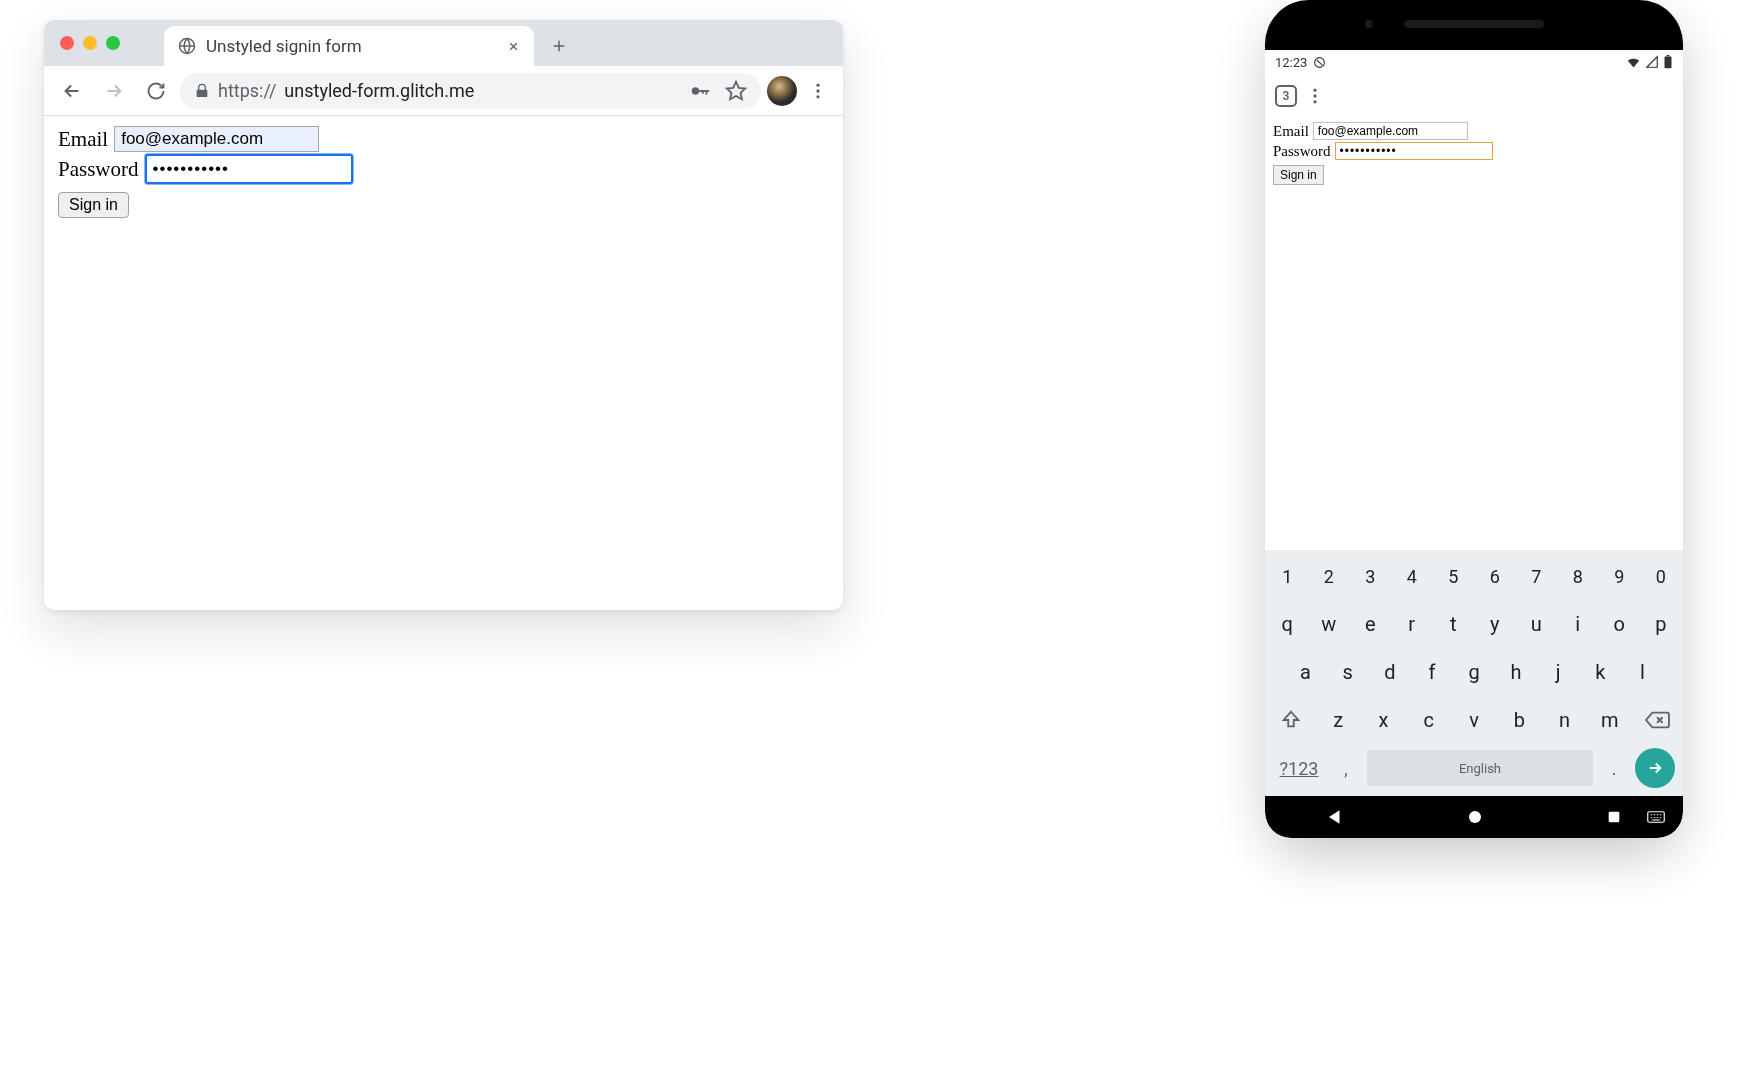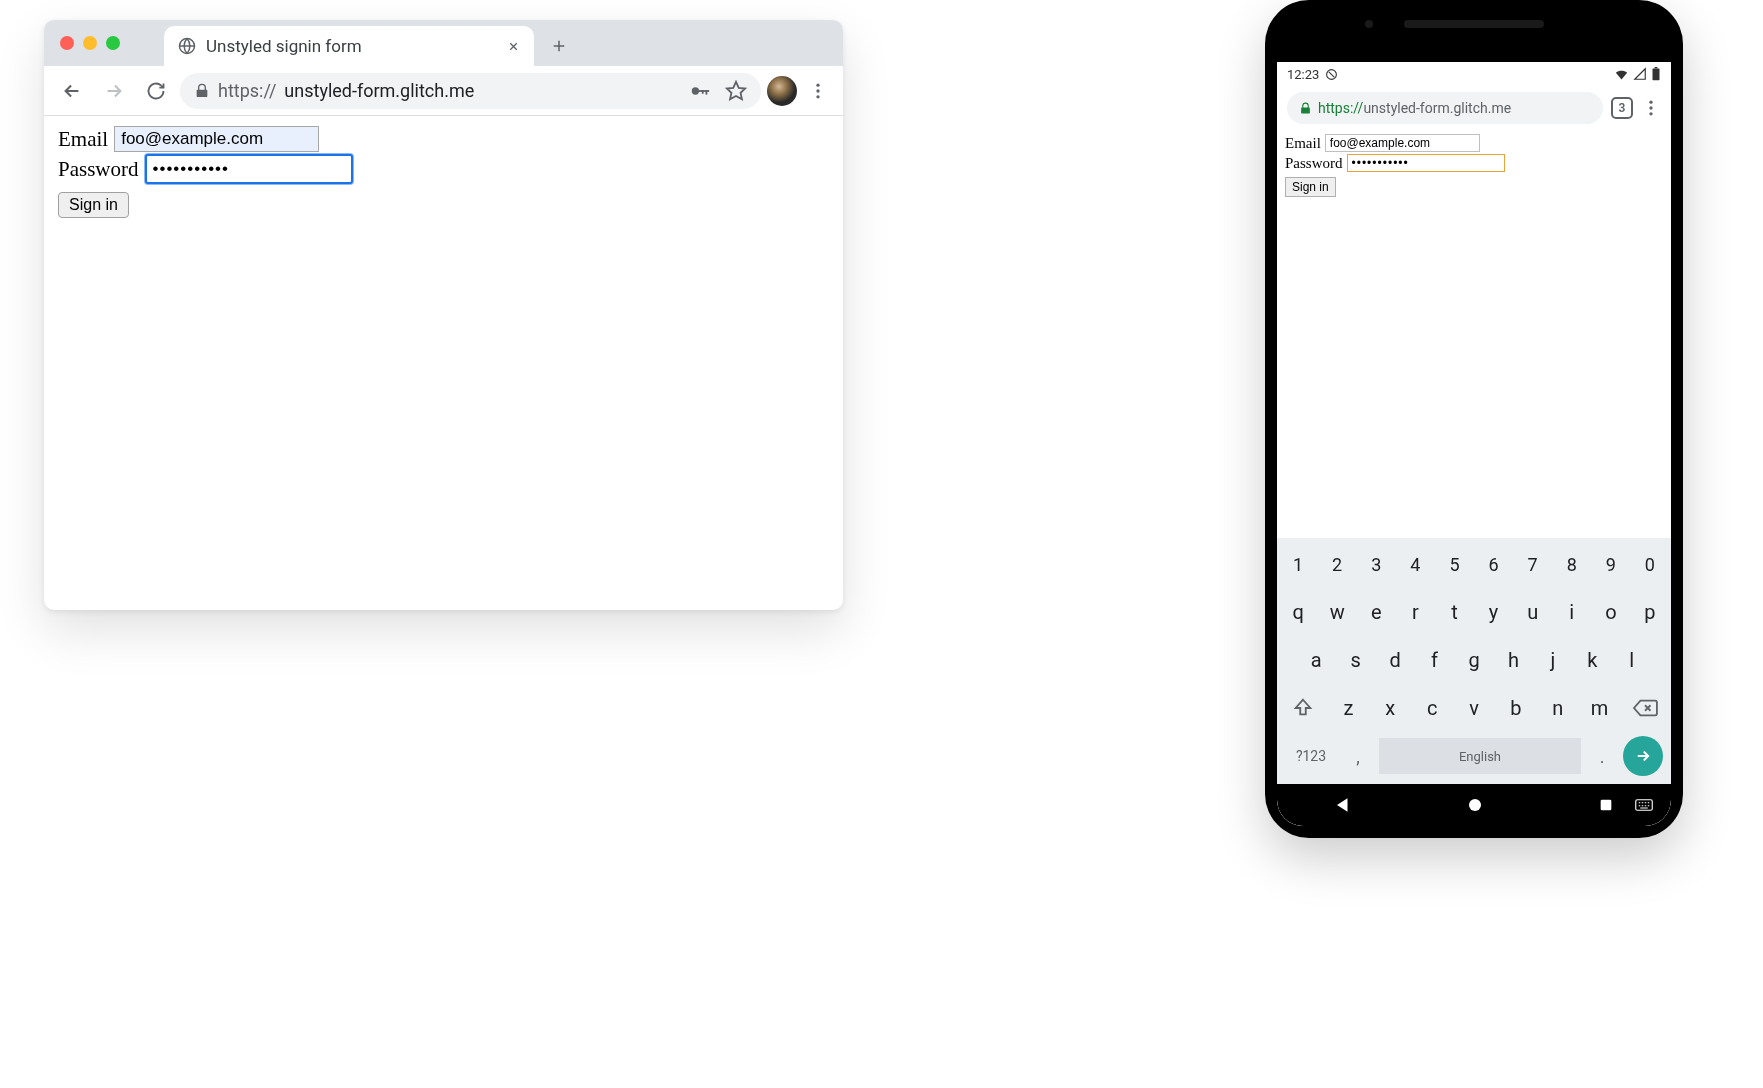--- a/index.html
+++ b/index.html
@@ -147,21 +147,20 @@
 
     
     .phone {
       position:absolute;
       right:80px;
       top:0px;
       width:418px;
       height:838px;
       background:#000;
       border-radius:44px;
-      padding:12px;
       box-shadow: 0 20px 50px rgba(0,0,0,0.2);
     }
     .phone-notch {
       position:absolute;
       top:20px; left:50%; transform:translateX(-50%);
       width:140px; height:8px; background:#1a1a1a; border-radius:4px;
     }
     .phone-speaker-dot {
       position:absolute; top:20px; left:100px;
       width:8px; height:8px; background:#1a1a1a; border-radius:50%;
@@ -267,21 +266,21 @@
     .kb-row.mid { padding:0 18px; }
     .kb-special {
       width:44px; flex:0 0 44px;
       display:flex; align-items:center; justify-content:center;
     }
     .kb-bottom {
       display:flex; gap:6px; align-items:center; padding:0 4px;
     }
     .kb-switch {
       width:52px; height:40px; display:flex; align-items:center; justify-content:center;
-      font-size:14px; color:#5f6368;
+      font-size:18px; color:#5f6368;text-decoration:underline;
     }
     .kb-comma, .kb-period {
       width:30px; height:40px; display:flex; align-items:center; justify-content:center;
       font-size:18px; color:#5f6368;
     }
     .kb-space {
       flex:1; height:36px; background:#dcdfe3; border-radius:1px;
       display:flex; align-items:center; justify-content:center;
       font-size:13px; color:#5f6368;
     }
@@ -429,28 +428,20 @@
         <span>
           <svg width="10" height="14" viewBox="0 0 12 20" fill="currentColor">
               <rect x="1" y="2" width="10" height="17" rx="1"></rect>
               <rect x="4" y="0" width="4" height="2"></rect>
             </svg>
         </span>
       </div>
     </div>
 
     <div class="m-toolbar">
-      <div class="m-omnibox">
-        <span style="color:#188038;">
-          <svg width="13" height="13" viewBox="0 0 24 24" fill="currentColor">
-              <path d="M6 10V7a6 6 0 1112 0v3h1a1 1 0 011 1v9a1 1 0 01-1 1H5a1 1 0 01-1-1v-9a1 1 0 011-1h1zm2 0h8V7a4 4 0 10-8 0v3z"></path>
-            </svg>
-        </span>
-        <span><span class="green">https://</span><span>unstyled-form.glitch.me</span></span>
-      </div>
       <div class="m-tab-count">3</div>
       <div style="color:#5f6368;">
         <svg width="20" height="20" viewBox="0 0 24 24" fill="currentColor">
             <circle cx="12" cy="5" r="2"></circle>
             <circle cx="12" cy="12" r="2"></circle>
             <circle cx="12" cy="19" r="2"></circle>
           </svg>
       </div>
     </div>
 

